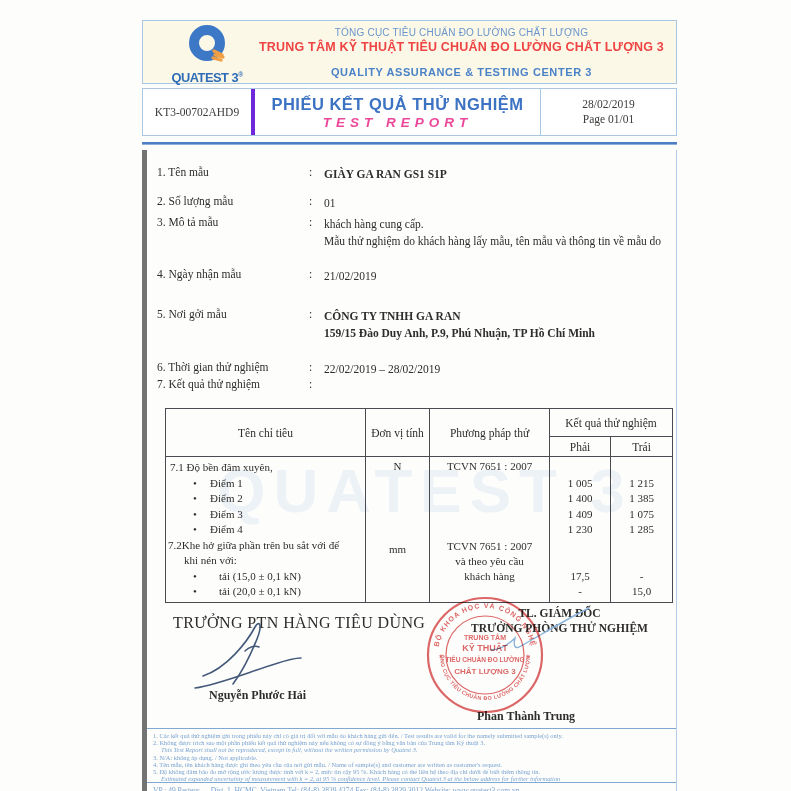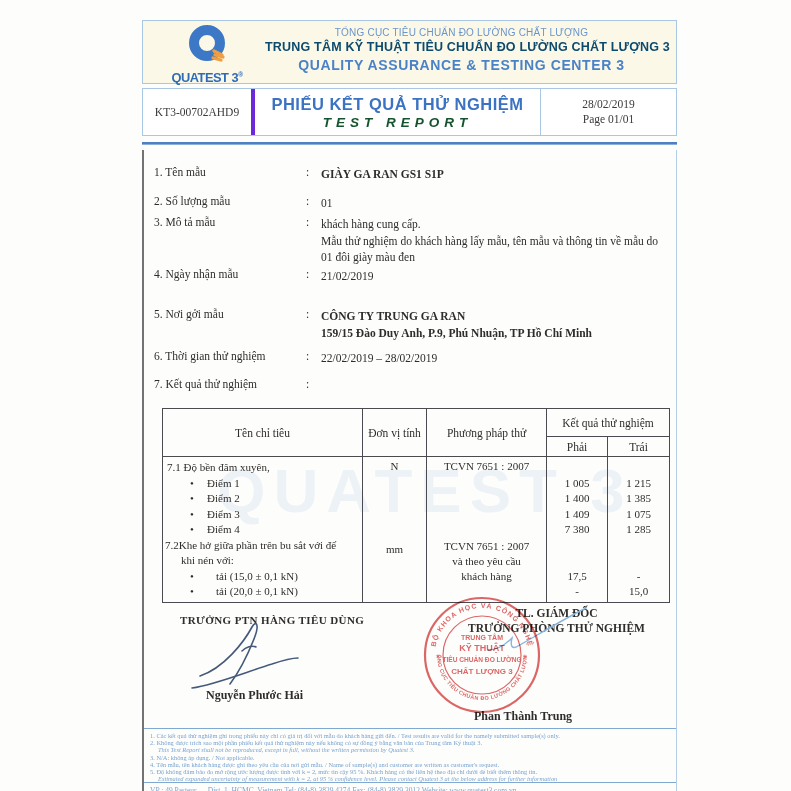--- a/index.html
+++ b/index.html
@@ -14,41 +14,41 @@
   
   .header-box{position:absolute;left:142px;top:20px;width:535px;height:64px;
     background:#fbf8e7;border:1px solid #a9c6e2;box-sizing:border-box;display:flex;align-items:center;}
   .logo{position:absolute;left:14px;top:3px;width:100px;text-align:center;}
   .logo-text{font-family:"Liberation Sans","DejaVu Sans",sans-serif;font-weight:bold;
     font-size:13.5px;color:#2e6cb8;letter-spacing:-0.5px;margin-top:-2px;transform:scaleX(0.95);}
   .logo-text sup{font-size:7px;}
   .org-lines{position:absolute;left:110px;right:6px;top:6px;text-align:center;
     font-family:"Liberation Sans","DejaVu Sans",sans-serif;}
   .org1{font-size:10px;color:#6a95cc;letter-spacing:0.2px;}
-  .org2{font-size:12.5px;font-weight:bold;color:#0c4a6e;margin-top:2px;letter-spacing:0.2px;text-align:right;}
-  .org3{font-size:14px;font-weight:bold;color:#4a82c8;margin-top:3px;letter-spacing:0.6px;}
+  .org2{font-size:12.5px;font-weight:bold;color:#ef4444;margin-top:2px;letter-spacing:0.2px;}
+  .org3{font-size:11px;font-weight:bold;color:#4a82c8;margin-top:12px;letter-spacing:0.6px;}
 
   
   .title-row{position:absolute;left:142px;top:88px;width:535px;height:48px;
     border:1px solid #a9c6e2;box-sizing:border-box;display:flex;background:#fff;}
   .t-cell{display:flex;flex-direction:column;justify-content:center;align-items:center;box-sizing:border-box;}
   .t-code{width:112px;border-right:4px solid #6d28d9;font-size:11.5px;color:#3b3a38;}
   .t-main{flex:1;border-right:1px solid #a9c6e2;}
   .t-vi{font-family:"Liberation Sans","DejaVu Sans",sans-serif;font-weight:bold;
     font-size:16.5px;color:#3c72c2;letter-spacing:0.5px;}
   .t-en{font-family:"Liberation Sans","DejaVu Sans",sans-serif;font-weight:bold;font-style:italic;
-    font-size:13.5px;color:#14532d;letter-spacing:5px;margin-top:1px;}
+    font-size:13.5px;color:#ec4899;letter-spacing:5px;margin-top:1px;}
   .t-date{width:135px;font-size:11.5px;line-height:15px;color:#3b3a38;}
 
   .rule{position:absolute;left:142px;top:142px;width:535px;height:0;
     border-top:2px solid #4d7fc2;border-bottom:1px solid #8cb0da;}
 
   
   .frame{position:absolute;left:142px;top:150px;width:535px;height:641px;
-    border-left:2px solid #737373;border-right:1px solid #b5cde6;box-sizing:border-box;background:transparent;}
+    border-left:5px solid #737373;border-right:1px solid #b5cde6;box-sizing:border-box;background:transparent;}
 
   
   .field{position:absolute;left:10px;right:6px;font-size:11.5px;white-space:nowrap;}
   .f-sep{position:absolute;left:152px;top:0;}
   .f-val{position:absolute;left:167px;top:0;}
   .f-val .vline{line-height:16.5px;white-space:nowrap;}
   .bold{font-weight:bold;}
 
   
   .rtable{position:absolute;left:18px;top:258px;width:507px;border-collapse:collapse;
@@ -62,21 +62,21 @@
   .c1 .tl{padding-left:4px;}
   .c1 .li{padding-left:27px;}
   .c1 .li .bullet{display:inline-block;width:17px;text-align:left;}
   .c1 .li2 .bullet{width:26px;}
   .c1 .indent{padding-left:18px;}
   .cpos{position:relative;}
   .cpos .abs{position:absolute;left:0;right:0;text-align:center;line-height:15.5px;}
   .num{text-align:center;}
 
   
-  .sig-title-left{position:absolute;left:36px;top:464px;font-weight:bold;font-size:11px;letter-spacing:0.4px;}
+  .sig-title-left{position:absolute;left:26px;top:464px;font-weight:normal;font-size:16px;letter-spacing:0.4px;}
   .sig-name-left{position:absolute;left:62px;top:538px;font-weight:bold;font-size:12px;}
   .sig-left-svg{position:absolute;left:40px;top:468px;}
   .sig-right-block{position:absolute;left:290px;width:245px;top:456px;text-align:center;
     font-weight:bold;font-size:11.5px;line-height:15px;}
   .sig-name-right{position:absolute;left:330px;top:536px;font-weight:bold;font-size:12px;margin-top:23px;}
   .sig-right-svg{position:absolute;left:330px;top:450px;}
   .stamp{position:absolute;left:276px;top:443px;mix-blend-mode:multiply;opacity:0.88;}
 
   
   .notes{position:absolute;left:0;right:0;top:578px;border-top:1px solid #7fa8d2;
@@ -141,39 +141,38 @@
       <div class="f-val">
           <div class="vline">01</div>
         </div>
     </div>
     <div class="field" style="top:66px">
       <span><span>3.</span> <span>Mô tả mẫu</span></span>
       <span class="f-sep">:</span>
       <div class="f-val">
         <div class="vline">khách hàng cung cấp.</div>
         <div class="vline">Mẫu thử nghiệm do khách hàng lấy mẫu, tên mẫu và thông tin về mẫu do</div>
-        <div class="vline">01 đôi giày màu đen</div>
       </div>
     </div>
     <div class="field" style="top:118px">
       <span><span>4.</span> <span>Ngày nhận mẫu</span></span>
       <span class="f-sep">:</span>
       <div class="f-val">
           <div class="vline">21/02/2019</div>
         </div>
     </div>
     <div class="field" style="top:158px">
       <span><span>5.</span> <span>Nơi gởi mẫu</span></span>
       <span class="f-sep">:</span>
       <div class="f-val bold">
-        <div class="vline">CÔNG TY TRUNG GA RAN</div>
+        <div class="vline">CÔNG TY TNHH GA RAN</div>
         <div class="vline">159/15 Đào Duy Anh, P.9, Phú Nhuận, TP Hồ Chí Minh</div>
       </div>
     </div>
-    <div class="field" style="top:200px">
+    <div class="field" style="top:211px">
       <span><span>6.</span> <span>Thời gian thử nghiệm</span></span>
       <span class="f-sep">:</span>
       <div class="f-val">
           <div class="vline">22/02/2019 – 28/02/2019</div>
         </div>
     </div>
     <div class="field" style="top:228px">
       <span><span>7.</span> <span>Kết quả thử nghiệm</span></span>
       <span class="f-sep">:</span>
     </div>
@@ -217,21 +216,21 @@
           <div class="abs" style="top:2px">TCVN 7651 : 2007</div>
           <div class="abs" style="top:82px">TCVN 7651 : 2007</div>
           <div class="abs" style="top:97px">và theo yêu cầu</div>
           <div class="abs" style="top:112px">khách hàng</div>
         </td>
         <td class="c4">
           <div class="tl num"></div>
           <div class="tl num">1 005</div>
           <div class="tl num">1 400</div>
           <div class="tl num">1 409</div>
-          <div class="tl num">7 380</div>
+          <div class="tl num">1 230</div>
           <div class="tl num"></div>
           <div class="tl num"></div>
           <div class="tl num">17,5</div>
           <div class="tl num">-</div>
         </td>
         <td class="c5">
           <div class="tl num"></div>
           <div class="tl num">1 215</div>
           <div class="tl num">1 385</div>
           <div class="tl num">1 075</div>

